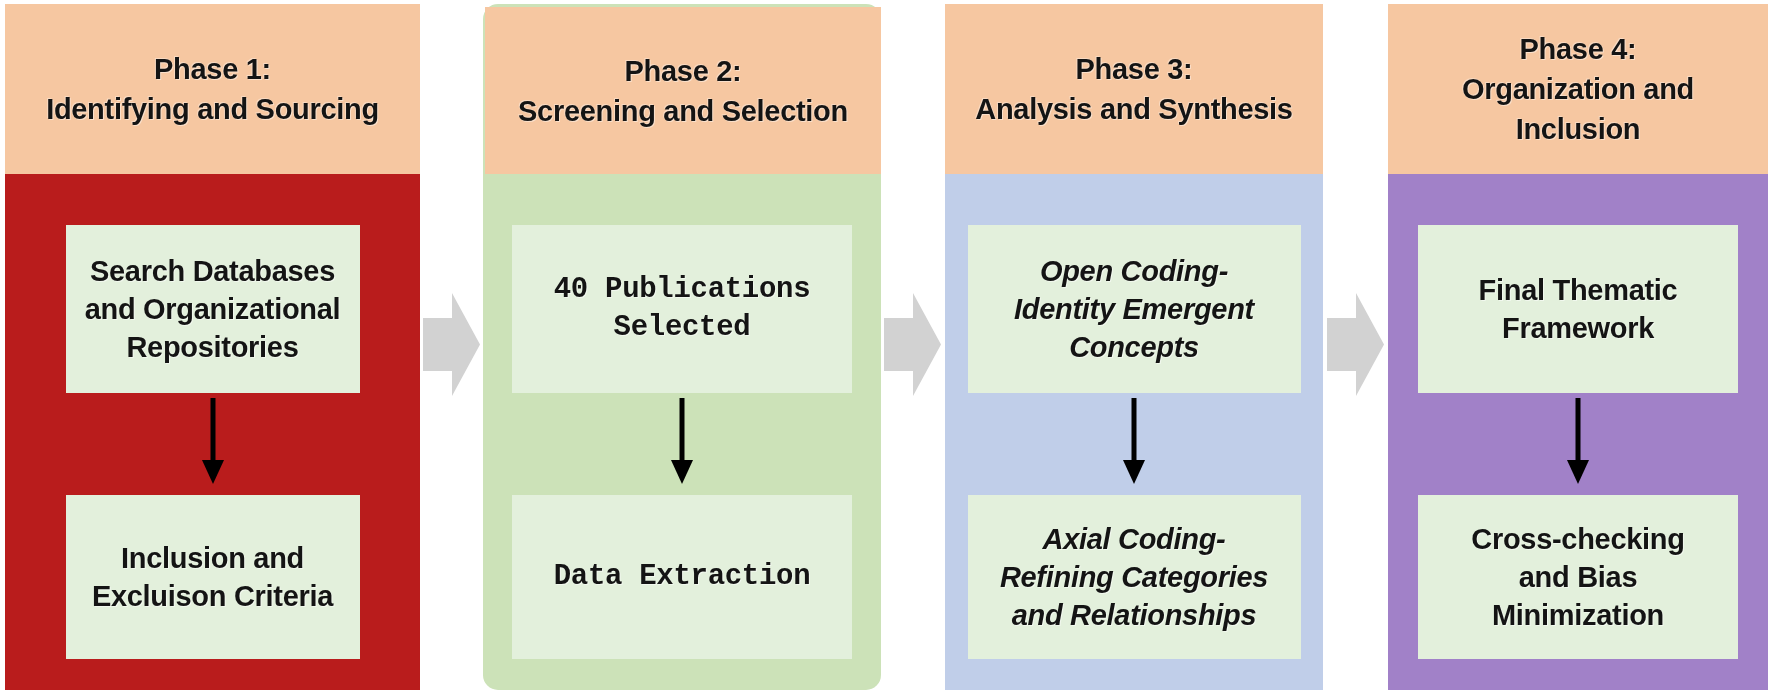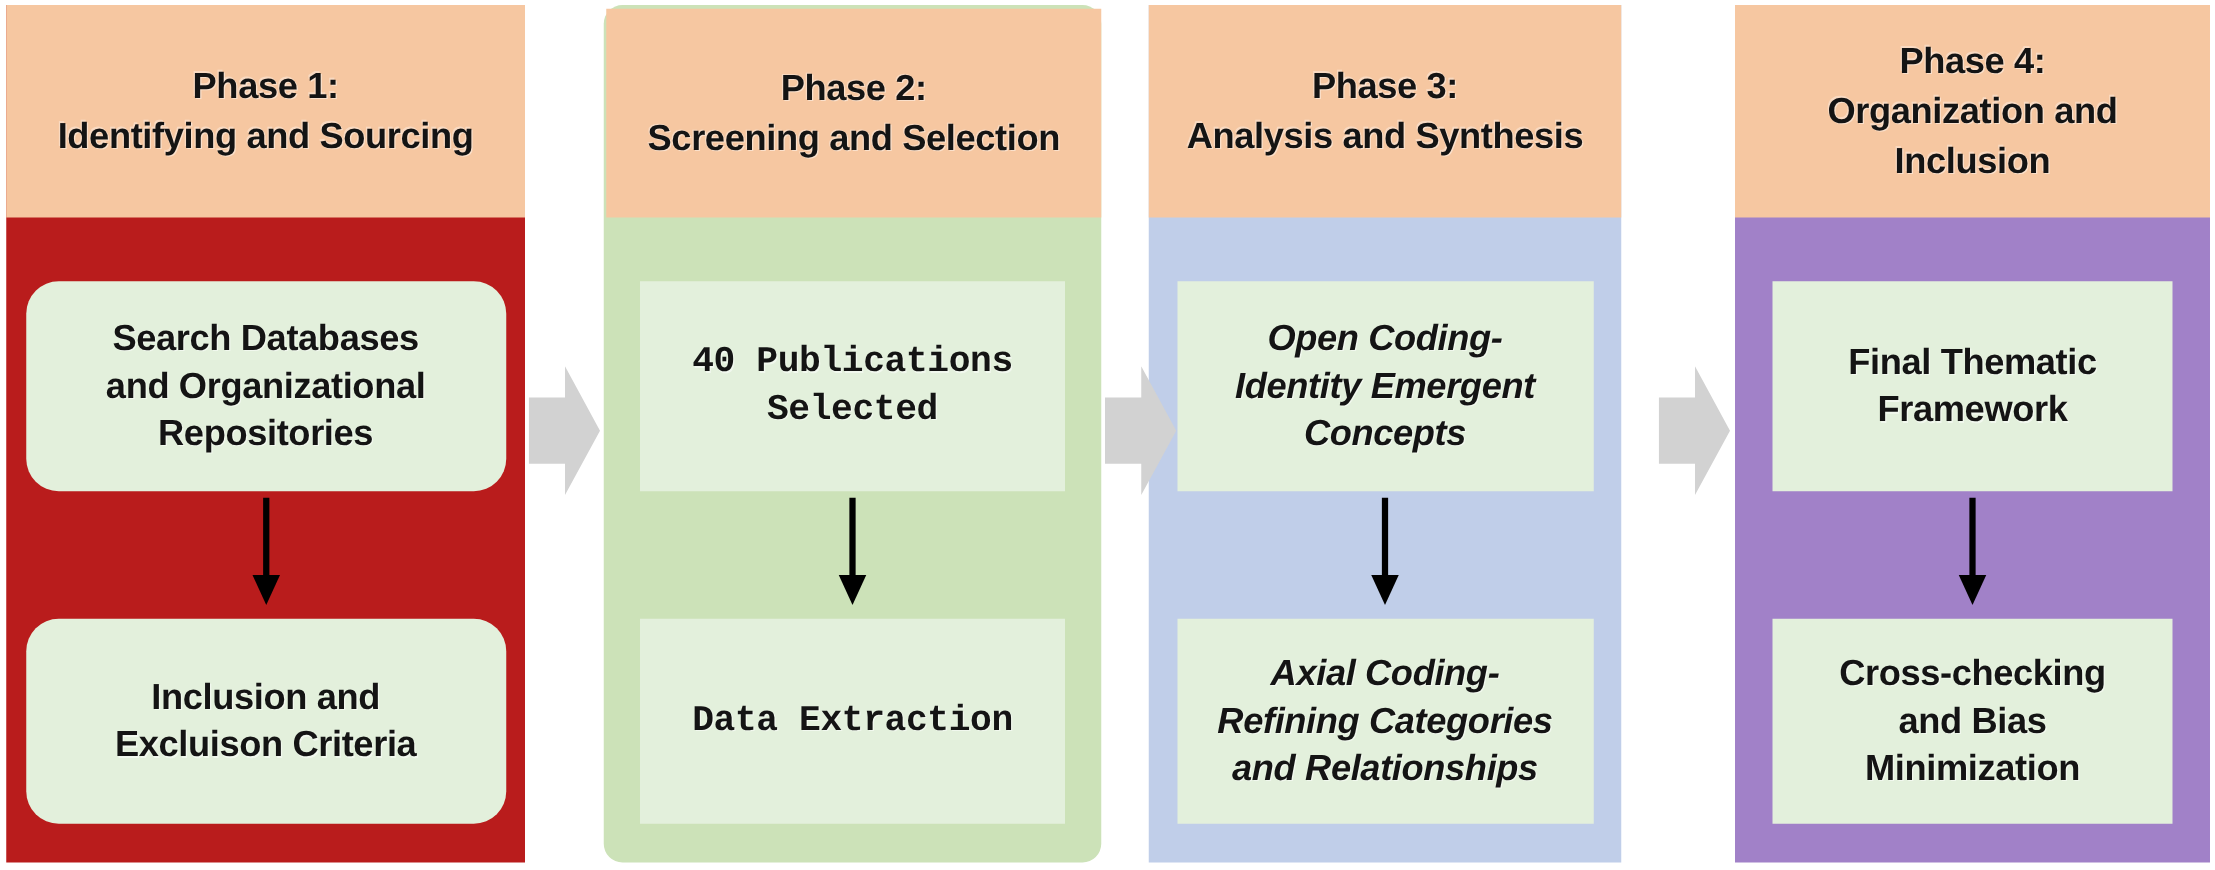--- a/index.html
+++ b/index.html
@@ -21,21 +21,21 @@
     position: absolute;
     top: 4px;
     height: 686px;
     display: flex;
     flex-direction: column;
     align-items: center;
     box-sizing: border-box;
   }
   .c1 { left: 5px;    width: 415px; background: #b91c1c; }
   .c2 { left: 483px;  width: 398px; background: #CCE2B8; border-radius: 15px; }
-  .c3 { left: 919px;  width: 378px; background: #C0CEE9; }
+  .c3 { left: 945px;  width: 378px; background: #C0CEE9; }
   .c4 { left: 1388px; width: 380px; background: #A181C8; }
 
   .header {
     width: 100%;
     height: 170px;
     flex-shrink: 0;
     background: #F6C7A1;
     display: flex;
     align-items: center;
     justify-content: center;
@@ -63,21 +63,21 @@
     line-height: 38px;
     letter-spacing: -0.3px;
     color: #141414;
     white-space: pre-line;
     text-shadow: 1px 1px 0 rgba(255,255,255,0.5);
     flex-shrink: 0;
     box-sizing: border-box;
   }
   .box1 { margin-top: 51px; height: 168px; }
   .box2 { height: 164px; }
-  .c1 .box { width: 384px; border-radius: 26px; }
+  .c1 .box { width: 294px; }
   .c2 .box { width: 340px; font-family: Liberation Mono, monospace; }
   .c3 .box { width: 333px; font-style: italic; }
   .c4 .box { width: 320px; }
 
   .arrow-wrap {
     height: 102px;
     flex-shrink: 0;
     display: flex;
     justify-content: center;
     align-items: flex-start;

